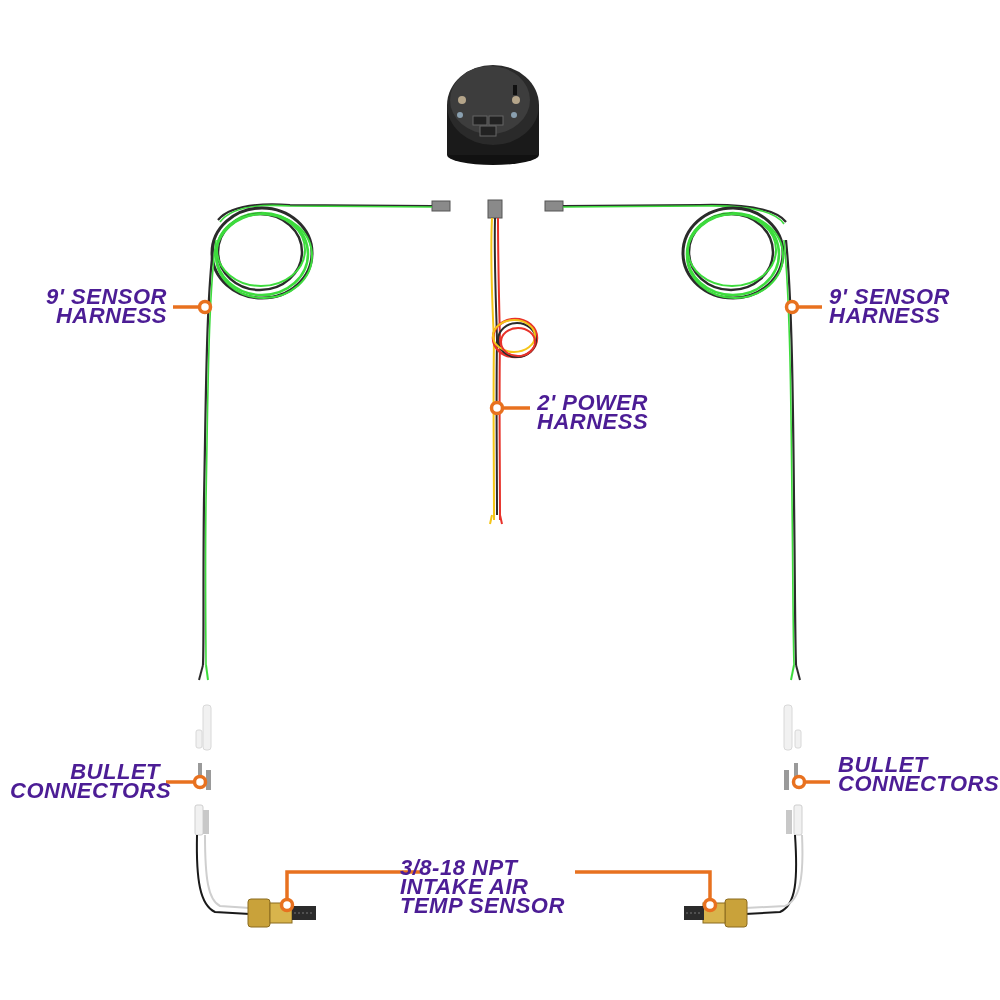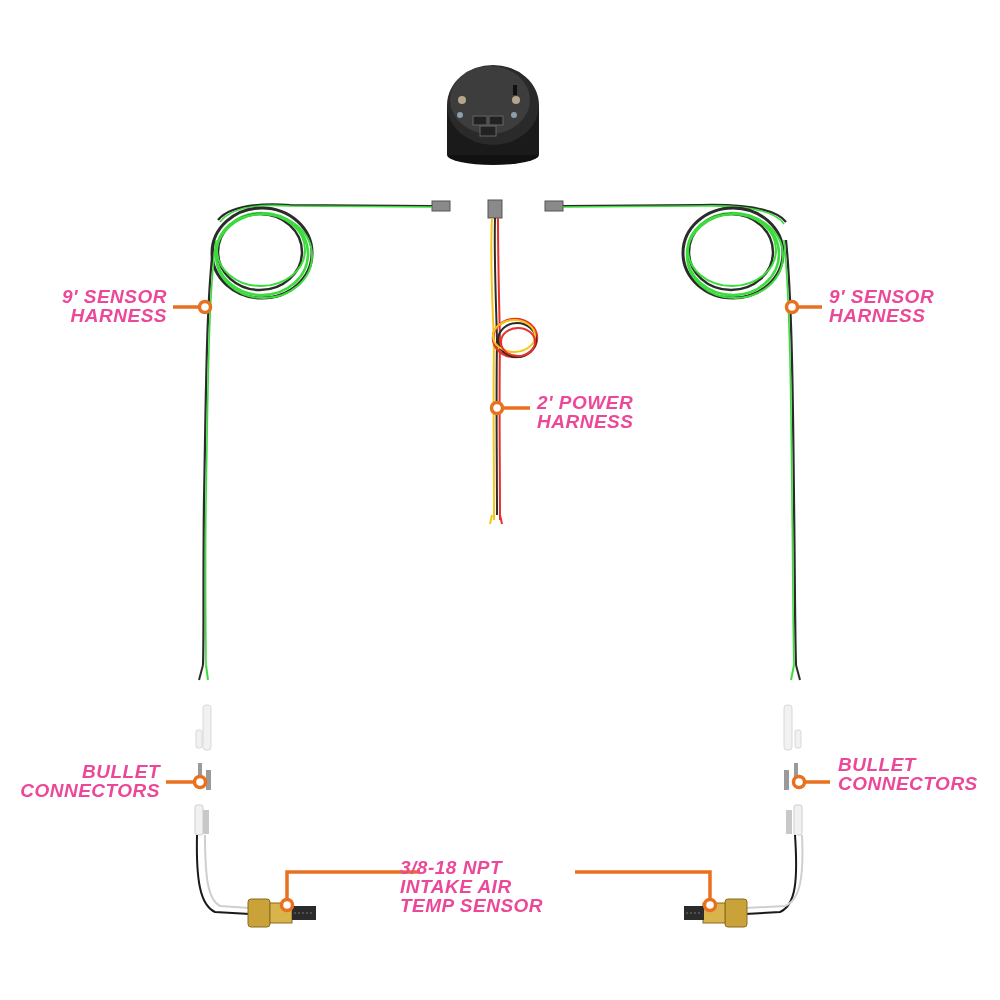--- a/index.html
+++ b/index.html
@@ -3,24 +3,24 @@
 <meta charset="utf-8">
 <style>
   html, body { margin: 0; padding: 0; background: #ffffff; }
   body { width: 1000px; height: 1000px; position: relative; overflow: hidden; font-family: "Liberation Sans", sans-serif; }
   #canvas { position: absolute; left: 0; top: 0; width: 1000px; height: 1000px; }
   .label {
     position: absolute;
     font-family: "Liberation Sans", sans-serif;
     font-weight: bold;
     font-style: italic;
-    font-size: 19px;
+    font-size: 22px;
     line-height: 19px;
     letter-spacing: 0.5px;
-    color: #ec4899;
+    color: #4c1d95;
     text-transform: uppercase;
     white-space: nowrap;
   }
   .label .line { display: block; }
   .right { text-align: right; }
   .left { text-align: left; }
   .center { text-align: left; }
 </style>
 </head>
 <body>
@@ -143,21 +143,21 @@
 <div class="label right" style="left:30px; top:287px; width:137px;">
   <span class="line">9' SENSOR</span>
   <span class="line">HARNESS</span>
 </div>
 
 <div class="label left" style="left:829px; top:287px;">
   <span class="line">9' SENSOR</span>
   <span class="line">HARNESS</span>
 </div>
 
-<div class="label left" style="left:537px; top:393px;">
+<div class="label left" style="left:537px; top:393px;text-align:center;">
   <span class="line">2' POWER</span>
   <span class="line">HARNESS</span>
 </div>
 
 <div class="label right" style="left:10px; top:762px; width:150px;">
   <span class="line">BULLET</span>
   <span class="line">CONNECTORS</span>
 </div>
 
 <div class="label left" style="left:838px; top:755px;">

